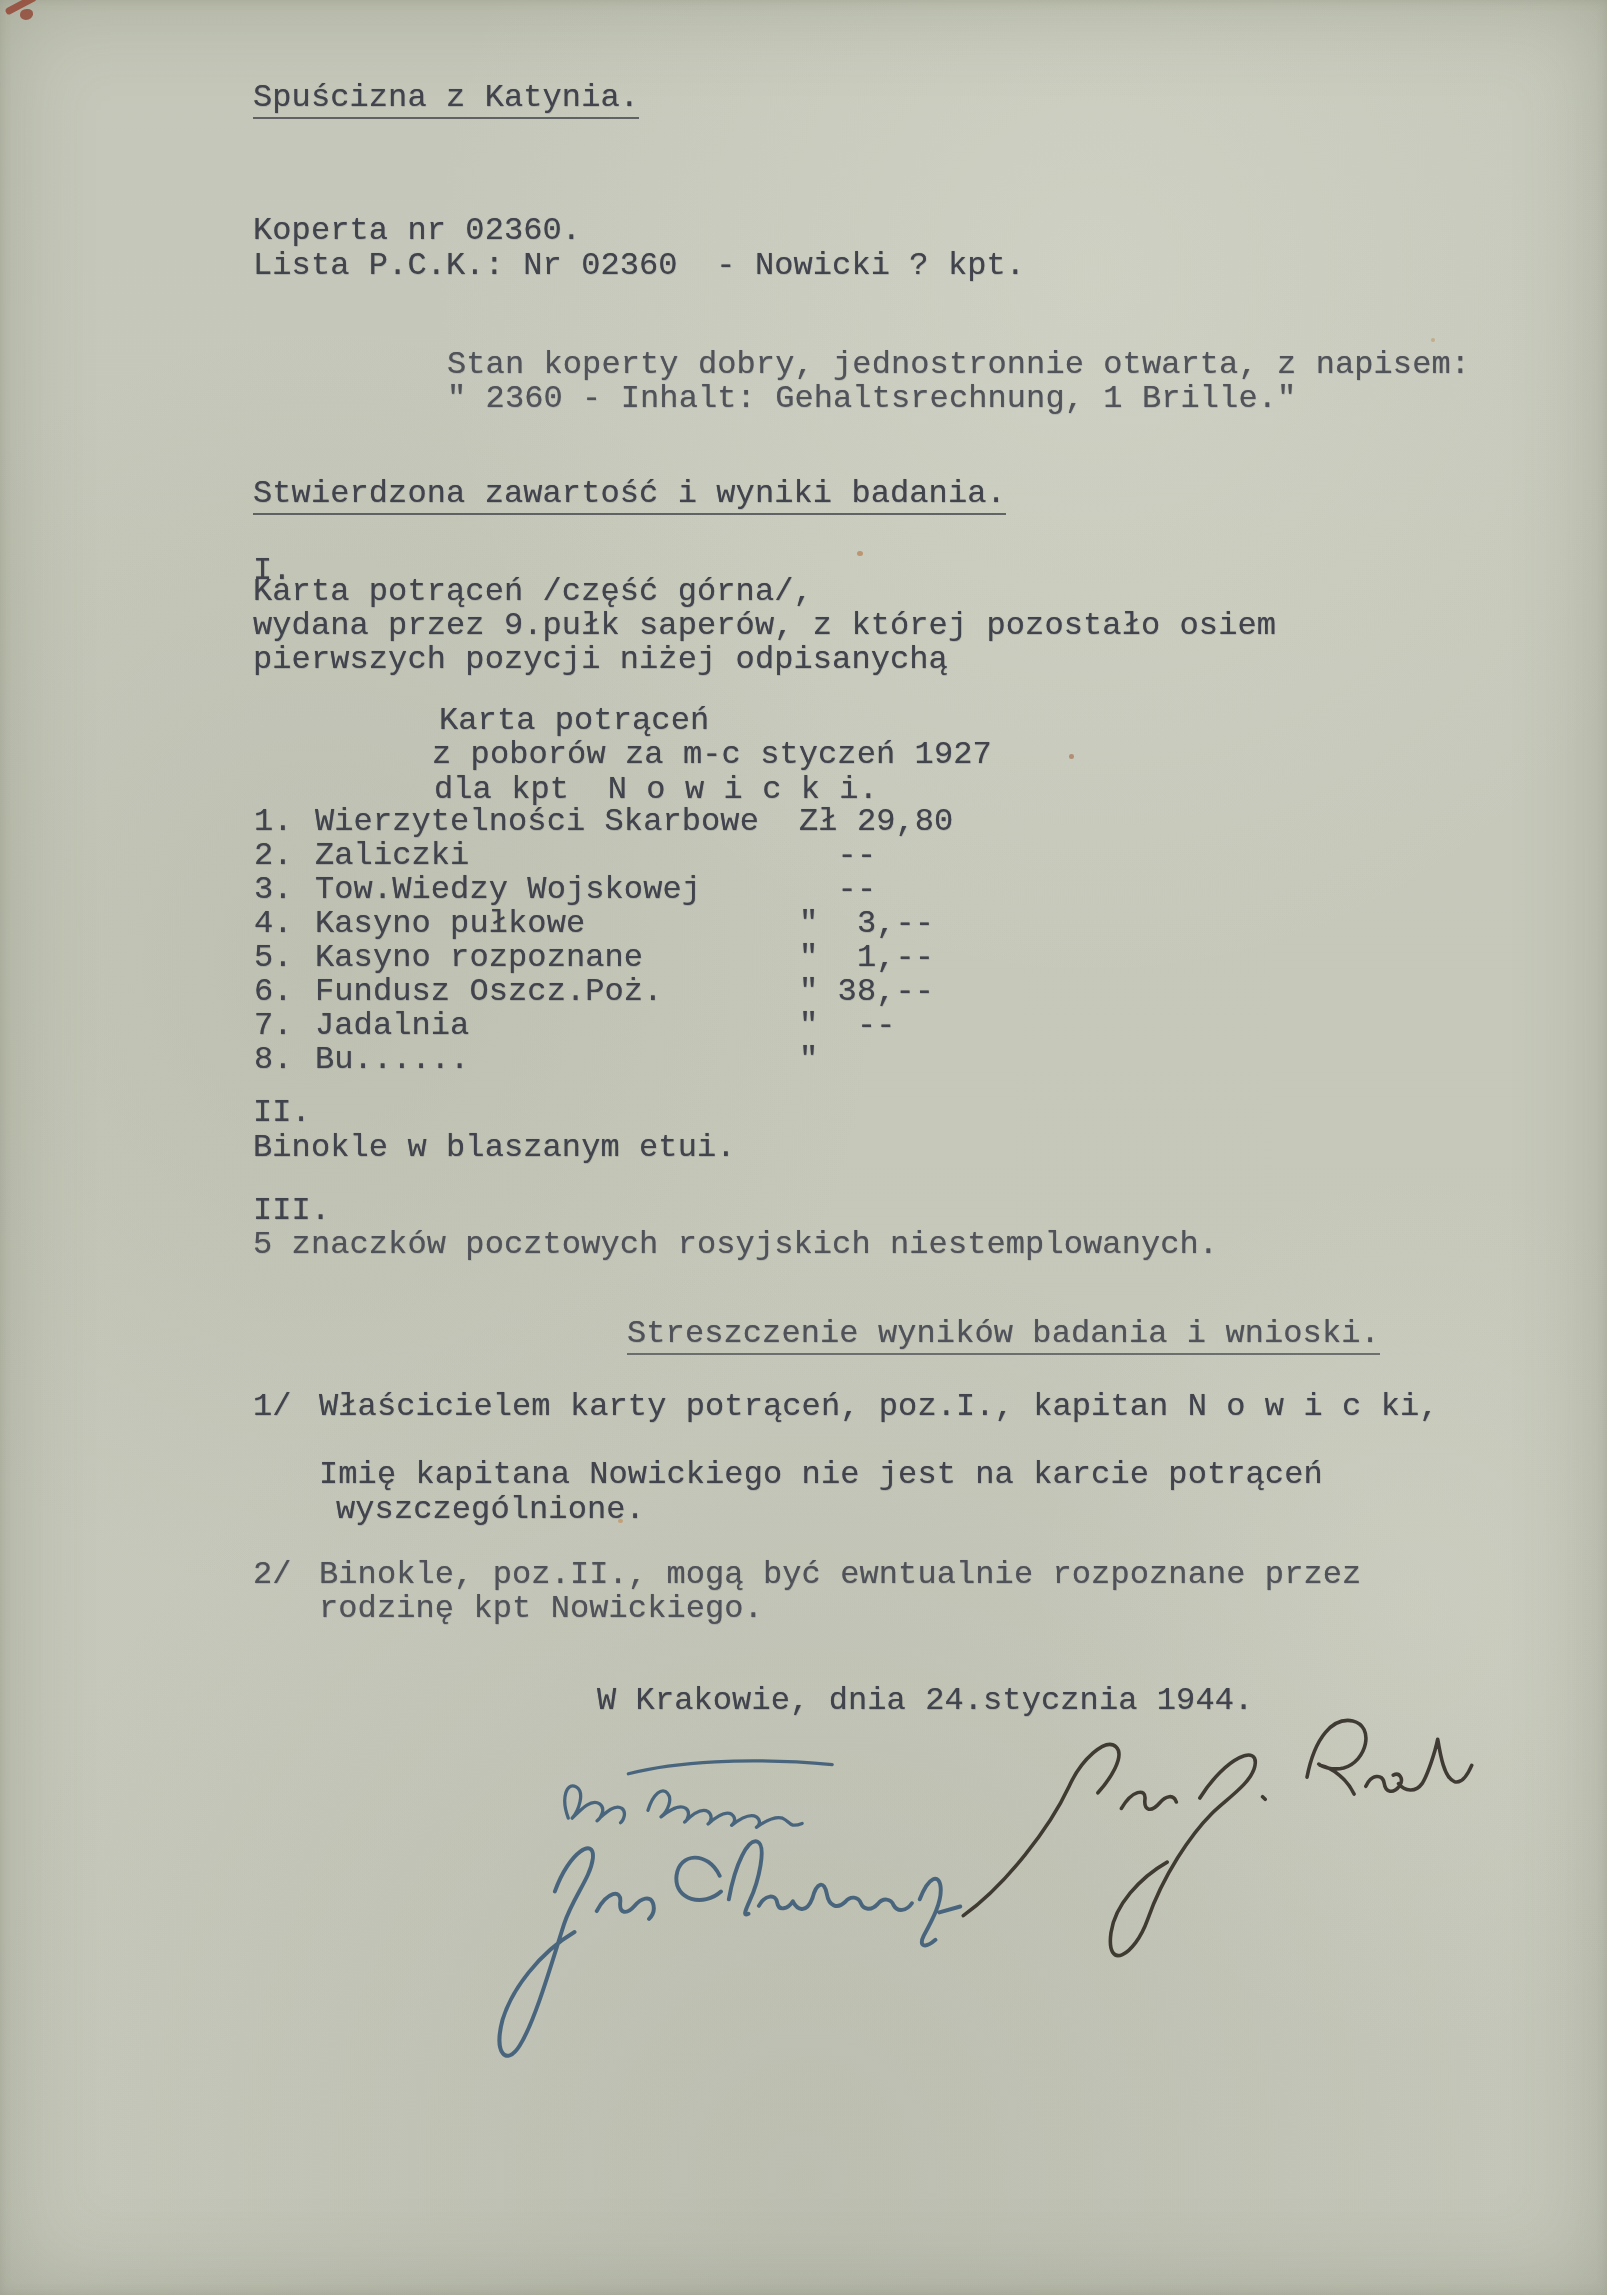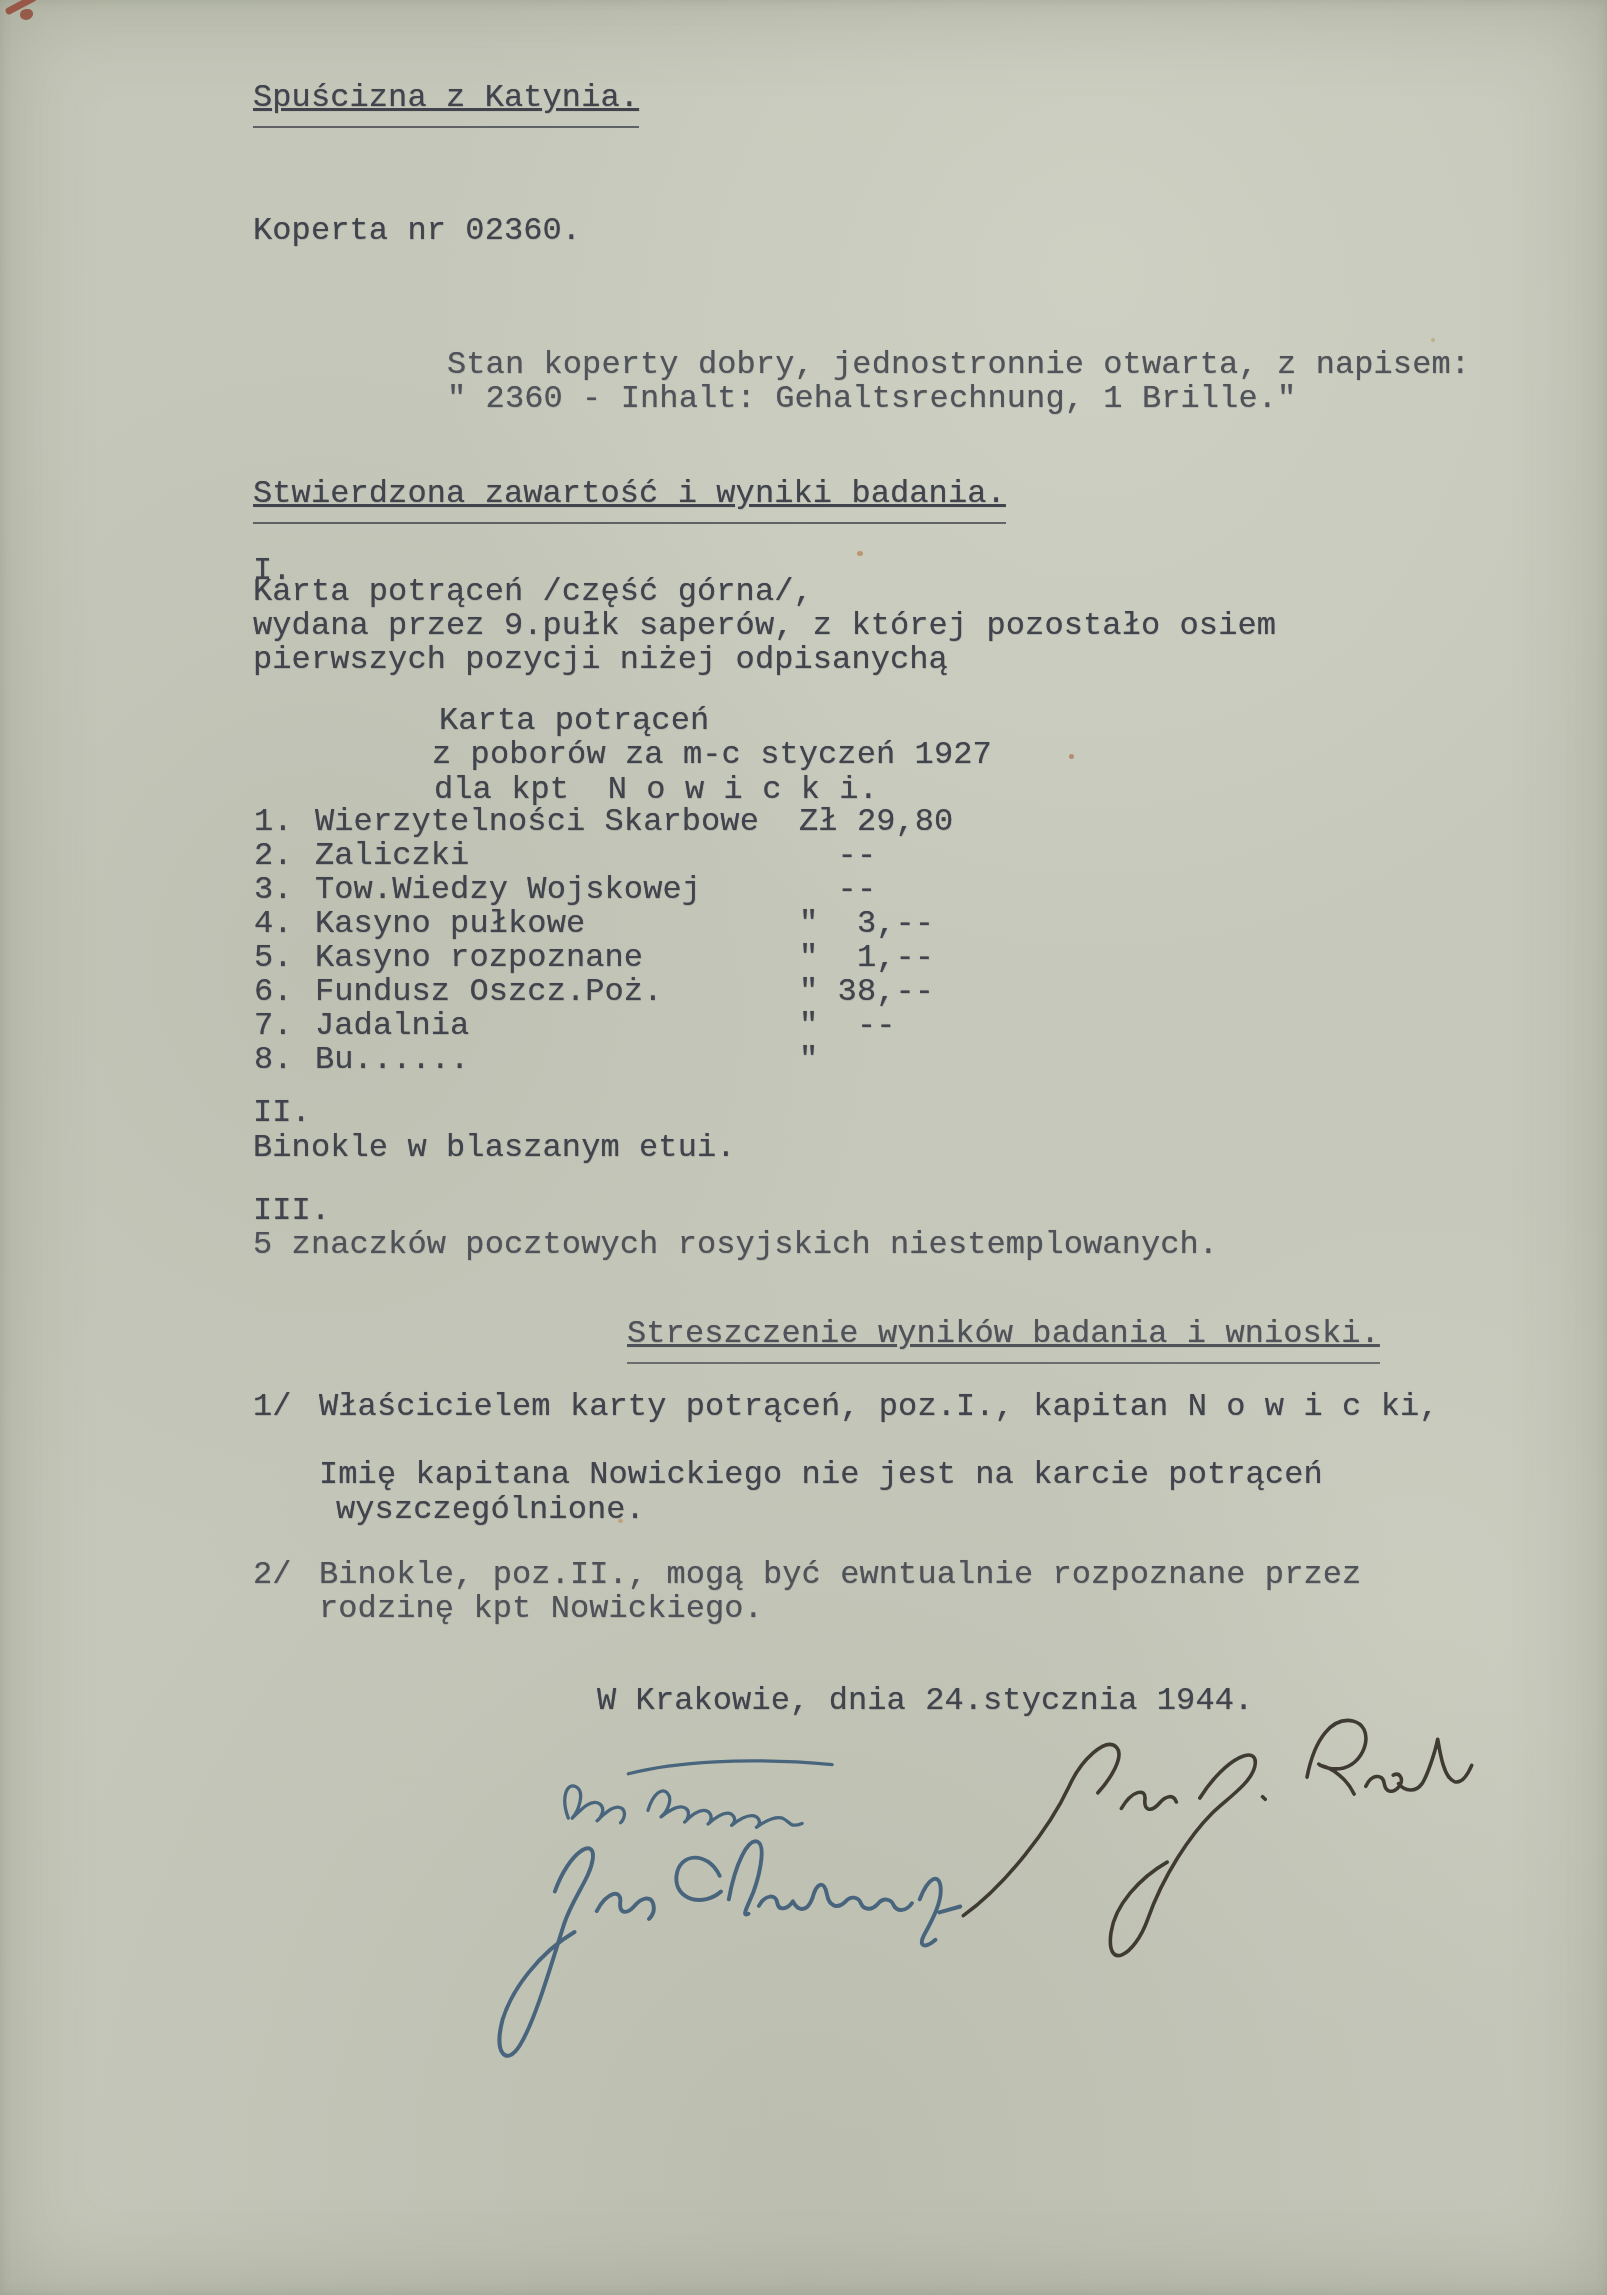--- a/index.html
+++ b/index.html
@@ -19,21 +19,21 @@
   }
   .line{
     position:absolute;
     font-size:32px;
     line-height:1.12;
     color:#41434d;
     white-space:pre;
     letter-spacing:0.1px;
     text-shadow:0 0 0.7px rgba(56,58,68,.55), 0.5px 0.5px 0 rgba(56,58,68,.14);
   }
-  .u{border-bottom:2.6px solid rgba(56,58,68,.72);padding-bottom:10px;text-decoration:underline;}
+  .u{border-bottom:2.6px solid rgba(56,58,68,.72);padding-bottom:1px;}
   .faint{opacity:.88;}
   .speck{position:absolute;border-radius:50%;}
   .mark{position:absolute;}
   svg.sig{position:absolute;overflow:visible;}
   svg.sig path{fill:none;stroke-linecap:round;stroke-linejoin:round;}
 </style>
 </head>
 <body>
 
 <div class="page">
@@ -41,20 +41,21 @@
   <div class="mark" style="left:3.9px;top:1.3px;width:34px;height:6.5px;background:#94412f;opacity:.8;border-radius:3.3px;transform:rotate(-28deg);"></div>
   <div class="mark" style="left:19.6px;top:9.2px;width:13px;height:10.5px;background:#8e3c2b;opacity:.75;border-radius:50% 40% 55% 45%;"></div>
   <div class="speck" style="left:857px;top:551px;width:5.9px;height:5.2px;background:#b06a35;opacity:.55;"></div>
   <div class="speck" style="left:1069px;top:754px;width:4.6px;height:4.6px;background:#a04f2e;opacity:.5;"></div>
   <div class="speck" style="left:618px;top:1519px;width:4.6px;height:3.9px;background:#c27b3a;opacity:.5;"></div>
   <div class="speck" style="left:1431px;top:338px;width:3.9px;height:3.9px;background:#b5803d;opacity:.4;"></div>
 
   <div class="line u" style="left:253px;top:80px">Spuścizna z Katynia.</div>
 
   <div class="line" style="left:253px;top:213px">Koperta nr 02360.</div>
+  <div class="line" style="left:253px;top:248px">Lista P.C.K.: Nr 02360  - Nowicki ? kpt.</div>
 
   <div class="line faint" style="left:447px;top:347px">Stan koperty dobry, jednostronnie otwarta, z napisem:</div>
   <div class="line faint" style="left:447px;top:381px">" 2360 - Inhalt: Gehaltsrechnung, 1 Brille."</div>
 
   <div class="line u" style="left:253px;top:476px">Stwierdzona zawartość i wyniki badania.</div>
 
   <div class="line" style="left:253px;top:553px">I.</div>
   <div class="line" style="left:253px;top:574px">Karta potrąceń /część górna/,</div>
   <div class="line" style="left:253px;top:608px">wydana przez 9.pułk saperów, z której pozostało osiem</div>
   <div class="line" style="left:253px;top:642px">pierwszych pozycji niżej odpisanychą</div>

